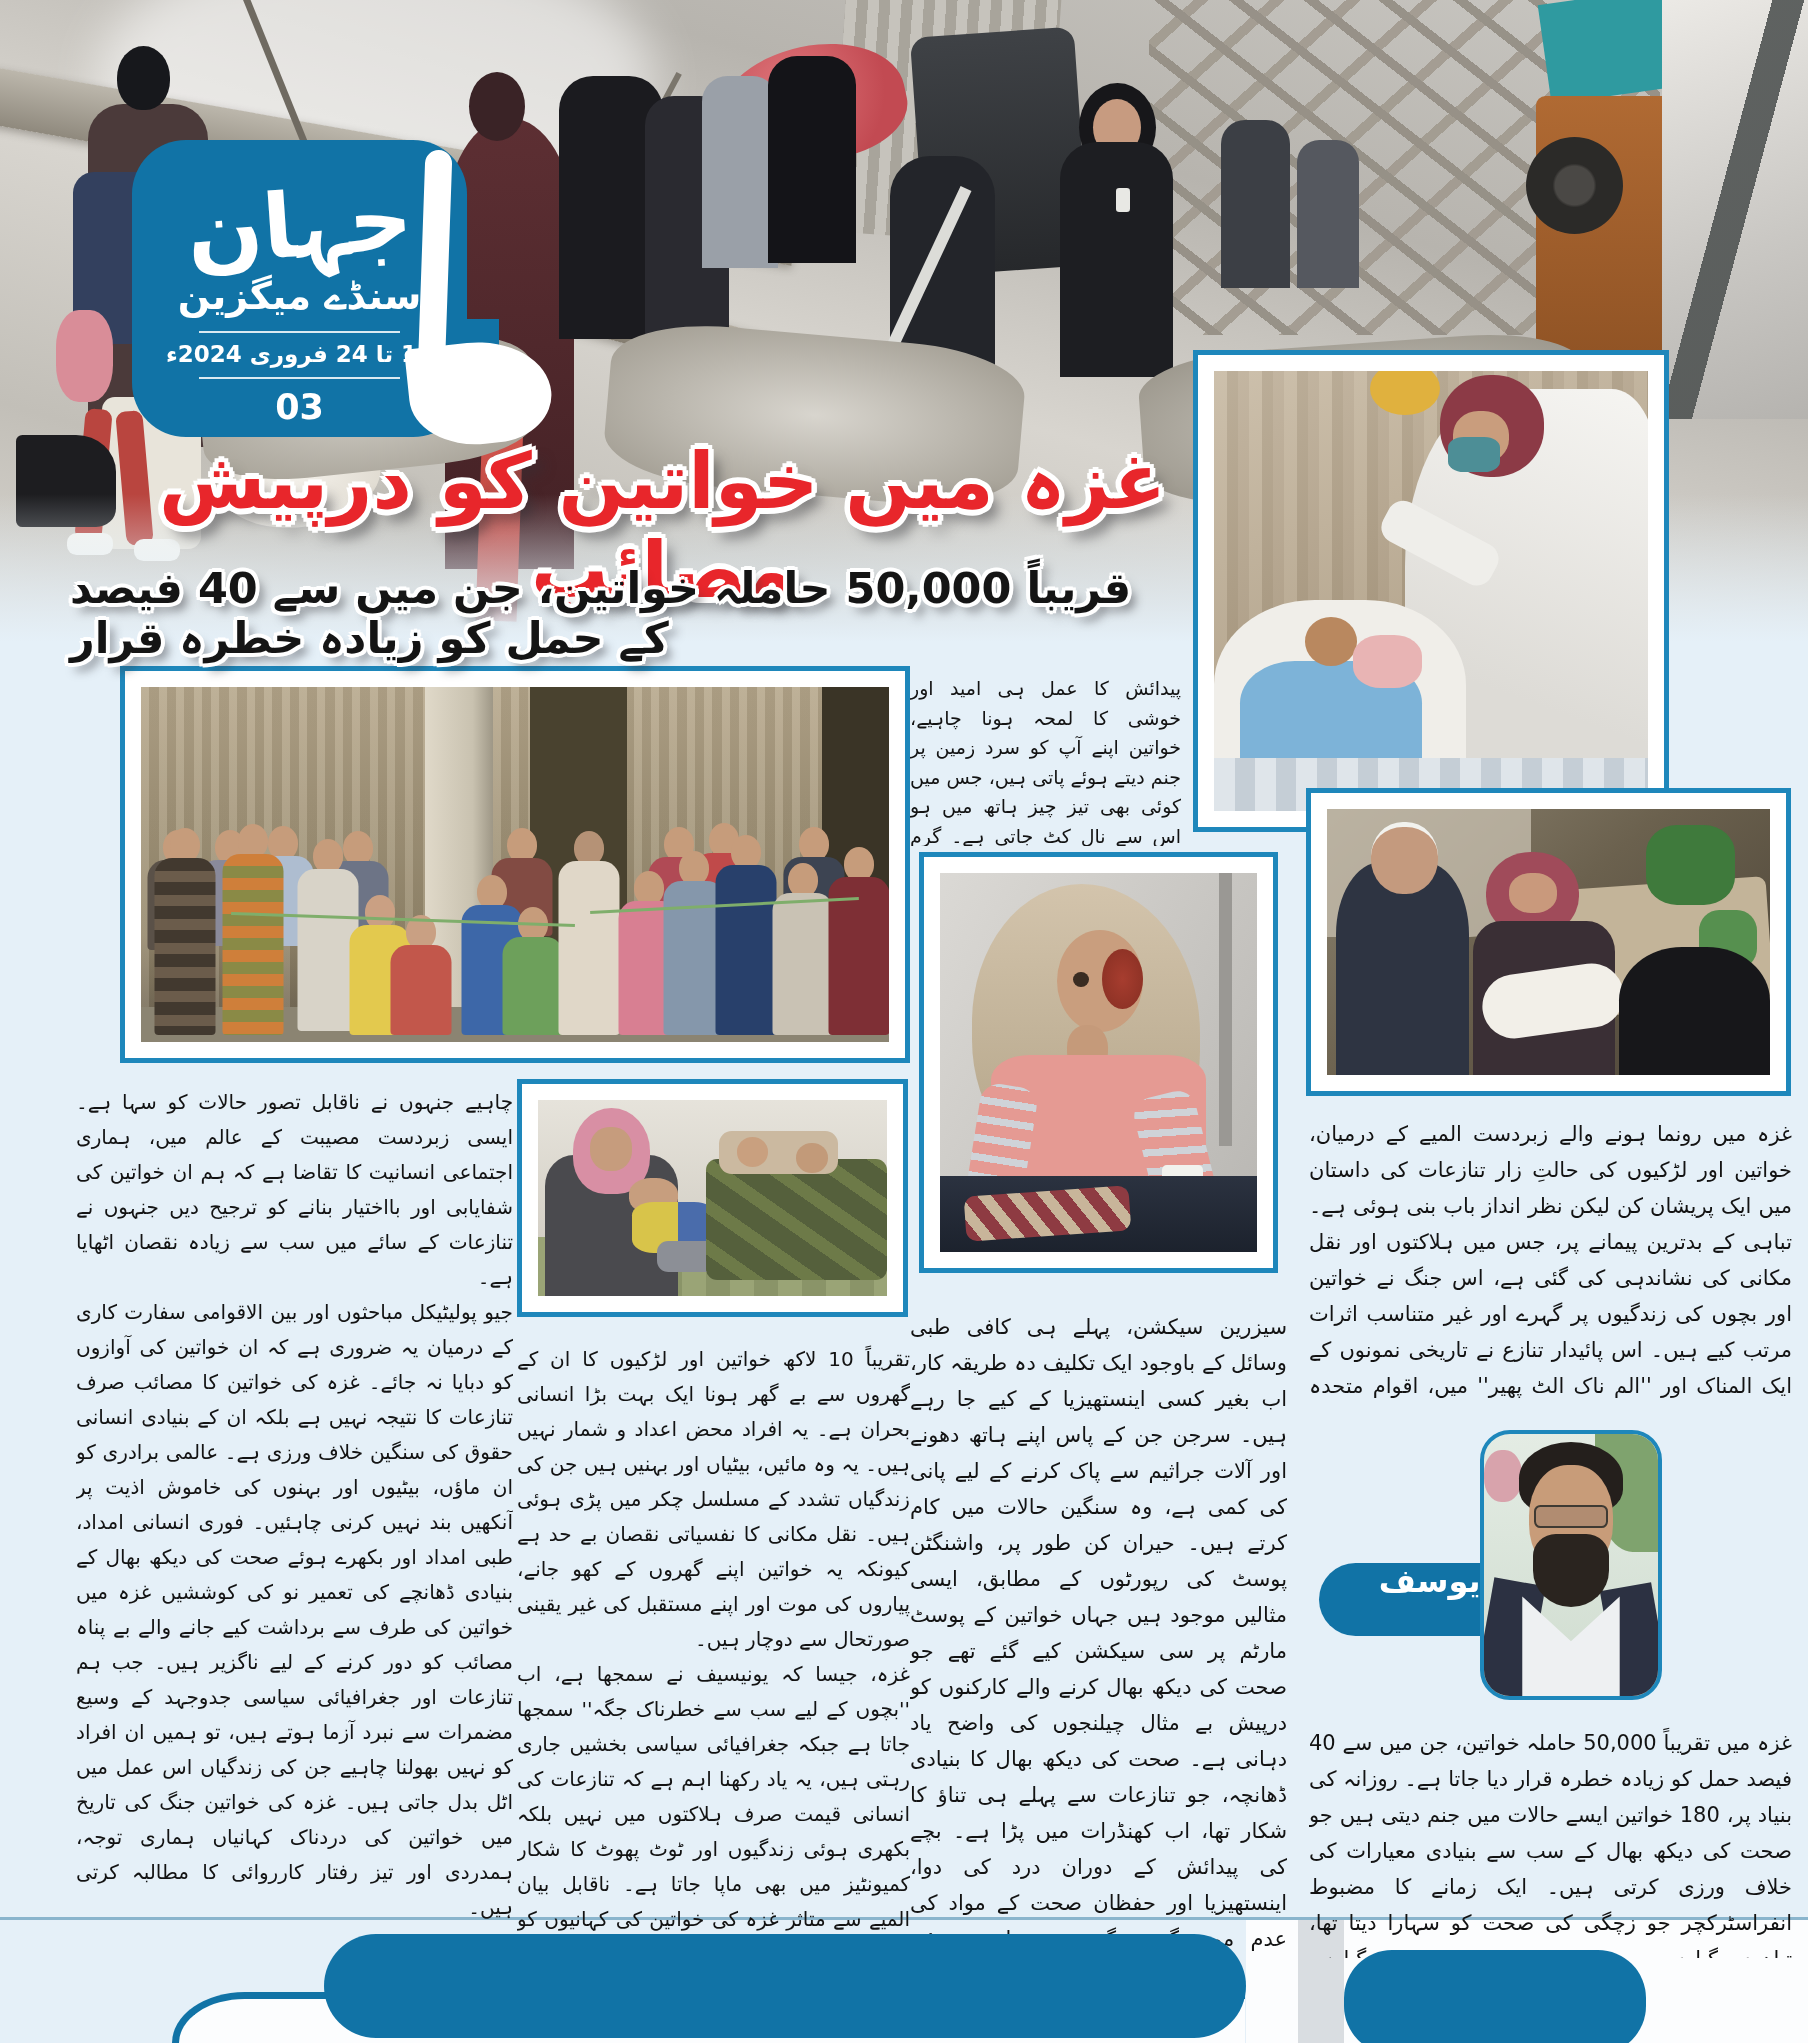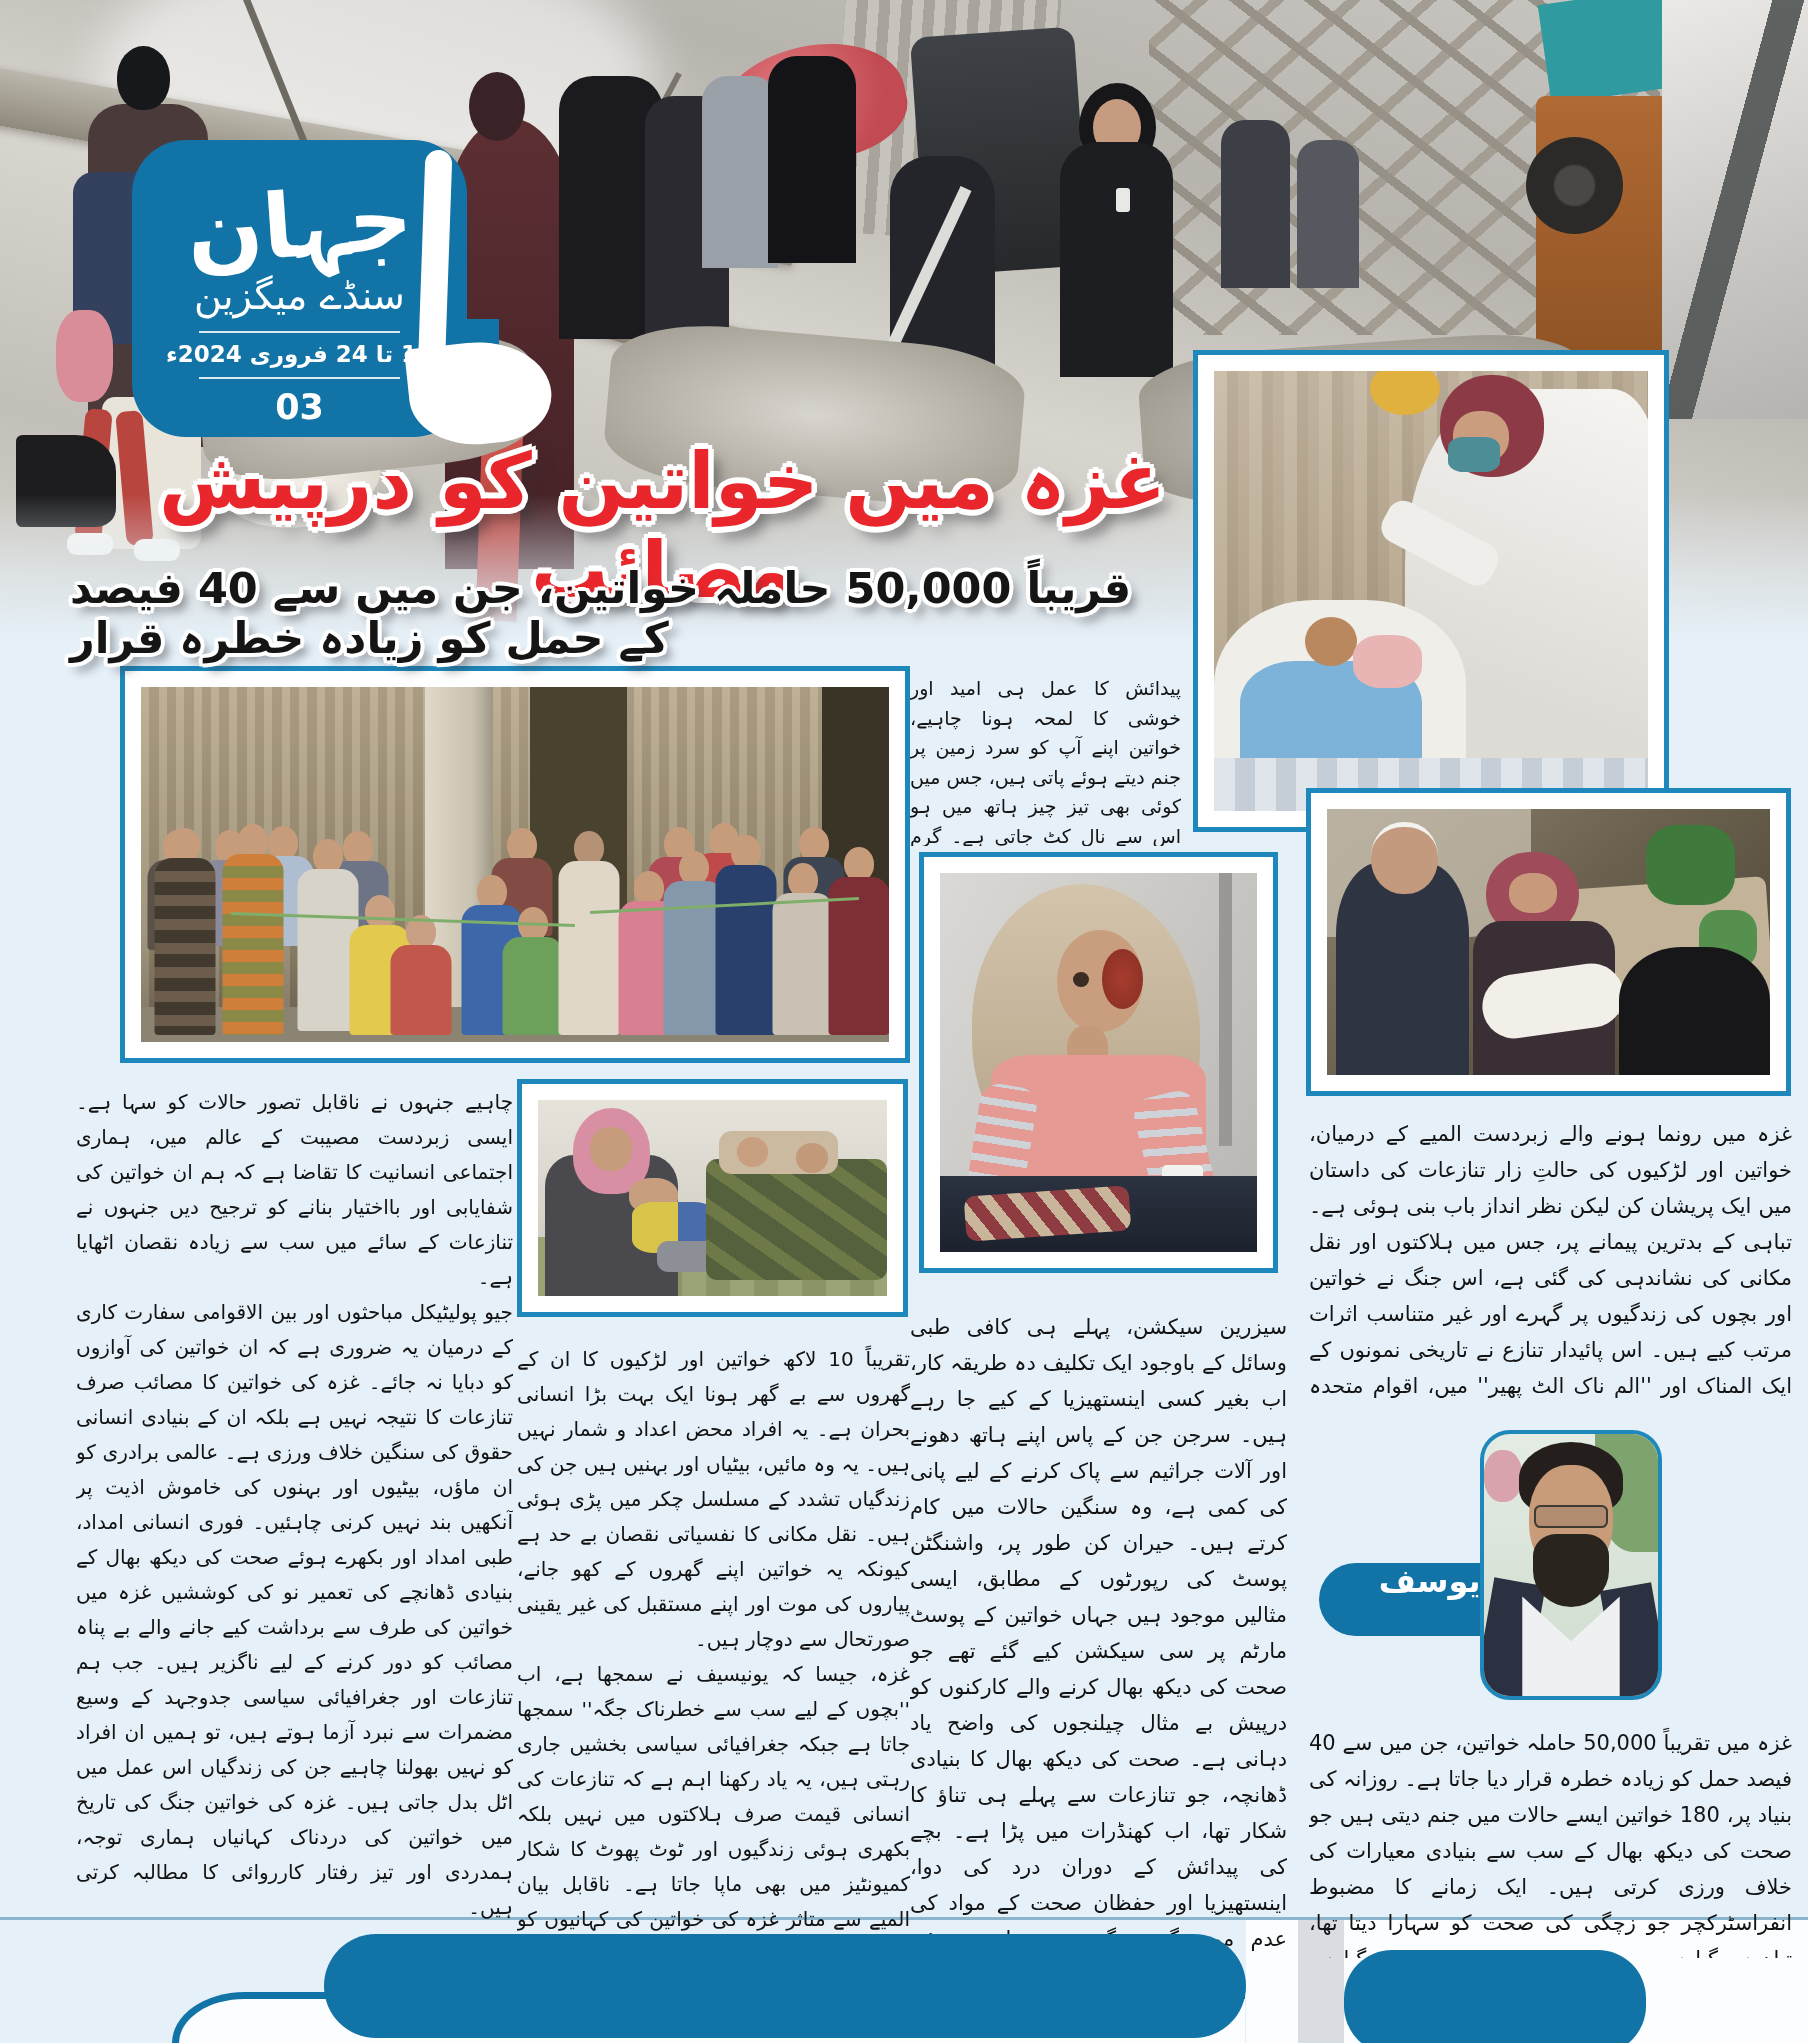--- a/index.html
+++ b/index.html
@@ -19,21 +19,21 @@
   
   .badge{position:absolute;left:132px;top:140px;width:335px;height:297px;background:#1173a6;
          border-radius:54px;z-index:30;text-align:center;color:#fff;}
   .badge-tail{position:absolute;left:403px;top:319px;width:96px;height:117px;background:#1173a6;
          border-radius:0 0 88px 0;z-index:28;}
   .badge-blade{position:absolute;left:421px;top:150px;width:27px;height:257px;background:#fff;
          border-radius:13.6px;transform:rotate(2deg);z-index:31;}
   .badge-hook{position:absolute;left:409px;top:342px;width:142px;height:102px;background:#fff;
          border-radius:10% 100% 70% 90%/10% 100% 80% 90%;transform:rotate(-6deg);z-index:31;}
   .logo-title{font-size:89px;line-height:94px;font-weight:bold;transform:rotate(-4deg);margin-top:38px;}
-  .logo-sub{font-size:38px;line-height:43px;font-weight:normal;margin-top:3.2px;}
+  .logo-sub{font-size:38px;line-height:43px;font-weight:bold;margin-top:3.2px;}
   .badge-div{width:201px;height:2.4px;background:rgba(255,255,255,.85);margin:12.8px auto 8px;}
   .issue-date{font-size:23px;font-weight:bold;direction:rtl;}
   .page-num{font-size:35px;font-weight:bold;margin-top:8px;}
 
   
   .headline{position:absolute;left:144px;top:437px;width:1037px;z-index:20;direction:rtl;
       text-align:center;font-weight:bold;font-size:77px;color:#e8262b;
       text-shadow:-5.6px 0 0 #fff,5.6px 0 0 #fff,0 -5.6px 0 #fff,0 5.6px 0 #fff,
                   -4px -4px 0 #fff,4px -4px 0 #fff,-4px 4px 0 #fff,4px 4px 0 #fff,
                   9.6px 11.2px 12.8px rgba(50,50,55,.55);}

